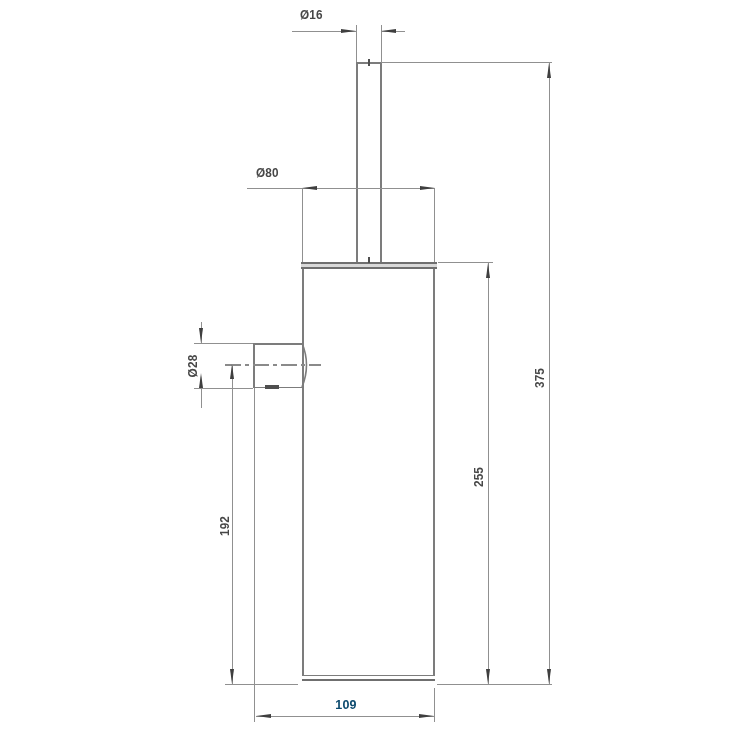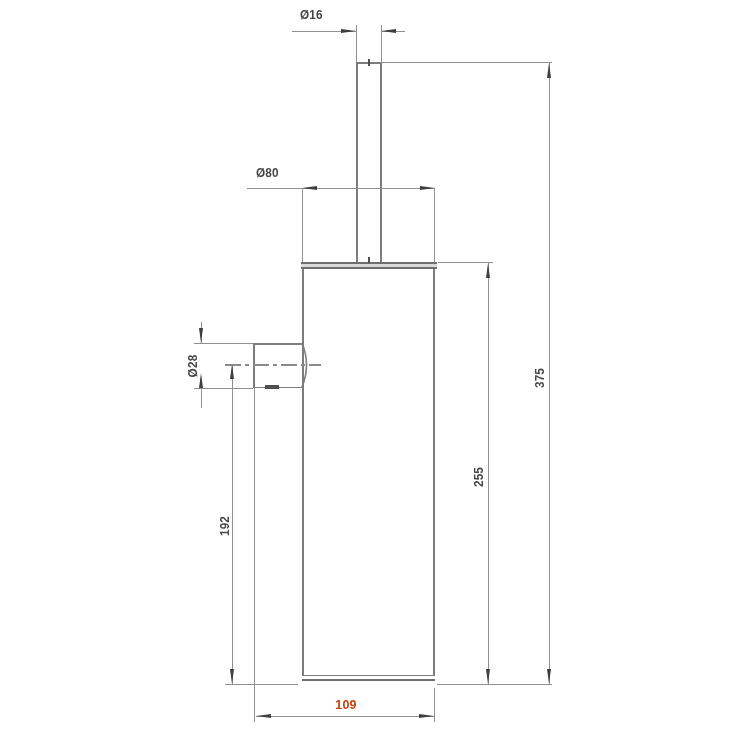--- a/index.html
+++ b/index.html
@@ -21,21 +21,21 @@
   .arr{position:absolute;width:0;height:0;}
   .aR{border-left:15px solid #3f3f3f;border-top:2.5px solid transparent;border-bottom:2.5px solid transparent;}
   .aL{border-right:15px solid #3f3f3f;border-top:2.5px solid transparent;border-bottom:2.5px solid transparent;}
   .aU{border-bottom:15px solid #3f3f3f;border-left:2.5px solid transparent;border-right:2.5px solid transparent;}
   .aD{border-top:15px solid #3f3f3f;border-left:2.5px solid transparent;border-right:2.5px solid transparent;}
   
   .lbl{position:absolute;font-size:12.5px;font-weight:700;color:#474747;letter-spacing:.2px;
        white-space:nowrap;transform:scaleX(.94);transform-origin:left top;}
   .lblv{position:absolute;font-size:12.5px;font-weight:700;color:#474747;letter-spacing:.2px;
         white-space:nowrap;transform:translate(-50%,-50%) rotate(-90deg) scaleX(.94);}
-  .lblc{position:absolute;font-size:12.5px;font-weight:700;color:#c2410c;letter-spacing:.2px;
+  .lblc{position:absolute;font-size:12.5px;font-weight:700;color:#0c4a6e;letter-spacing:.2px;
         text-align:center;}
   .tick{position:absolute;background:#4f4f4f;}
   svg{position:absolute;}
 </style>
 </head>
 <body>
 
 <div class="canvas">
 
   <div class="oh" style="left:356px;top:62px;width:26px;"></div>

